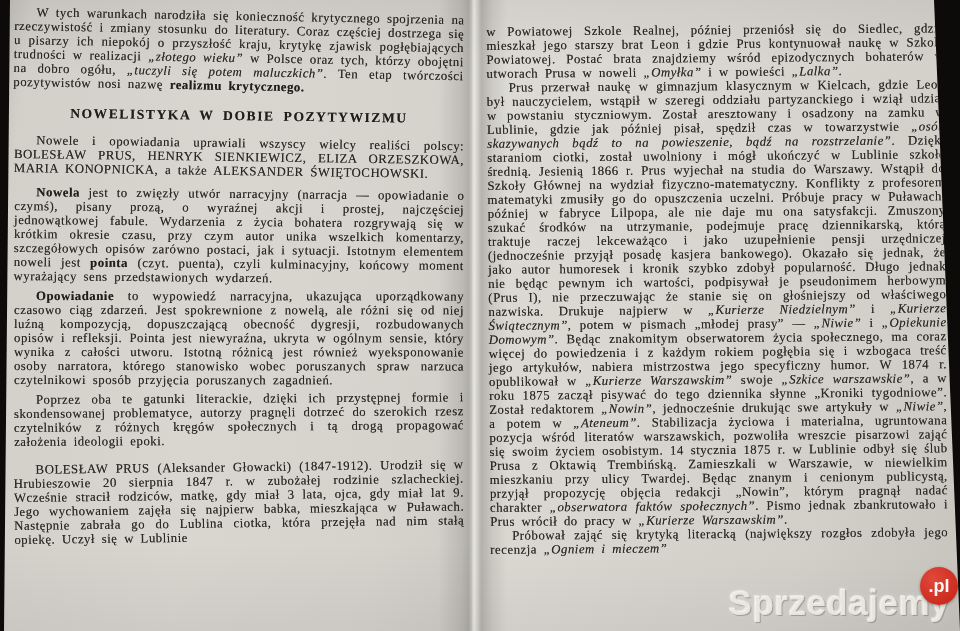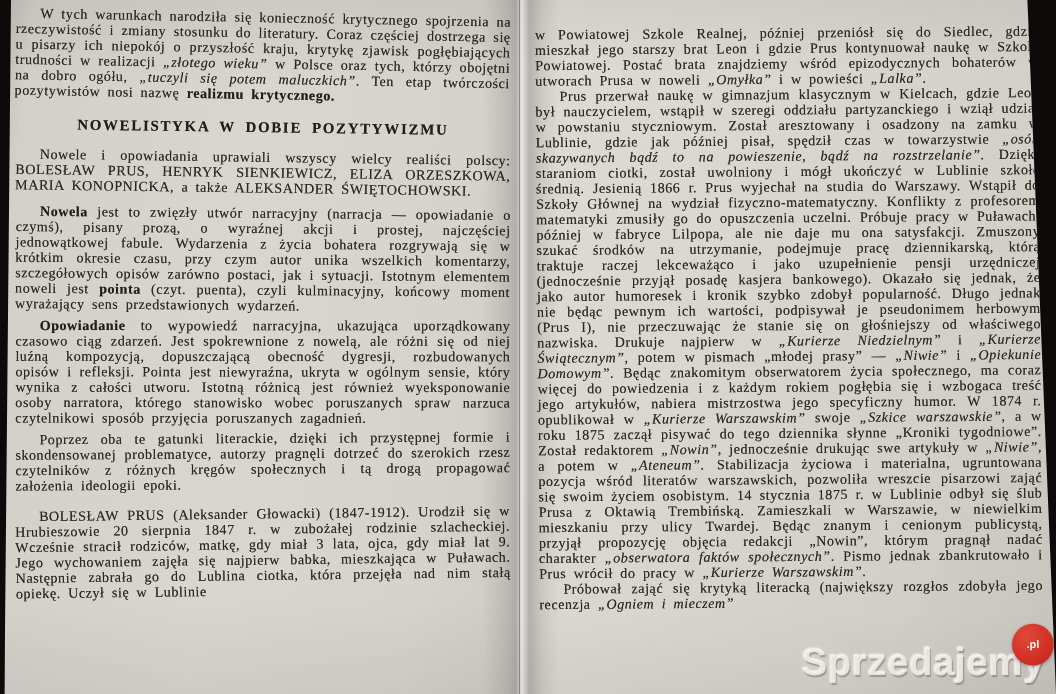--- a/index.html
+++ b/index.html
@@ -45,21 +45,21 @@
   .mt16{margin-top:16px;} .mt12{margin-top:12px;} .mt10{margin-top:10px;}
   .mt6{margin-top:6px;} .mt14{margin-top:14px;}
   
   #watermark{position:absolute;right:10px;bottom:8px;z-index:9;
     font-family:"Liberation Sans", sans-serif;}
   #wm-text{display:inline-block;font-weight:bold;font-size:35px;letter-spacing:0.5px;
     color:rgba(246,243,237,0.82);
     text-shadow:1px 1px 1px rgba(95,88,76,0.45),-1px -1px 1px rgba(255,255,255,0.55),0 0 6px rgba(255,255,255,0.25);}
   #wm-badge{position:absolute;right:-8px;top:-16px;width:38px;height:38px;border-radius:50%;
     background:radial-gradient(circle at 35% 30%,#e0483a,#cc2d20 70%,#b2251a 100%);
-    color:#fbf7f2;font-weight:bold;font-size:10px;display:flex;align-items:center;justify-content:center;
+    color:#fbf7f2;font-weight:bold;font-size:18px;display:flex;align-items:center;justify-content:center;
     box-shadow:0 1px 3px rgba(0,0,0,0.35);}
 </style>
 </head>
 <body>
 
 <div id="photo">
 
   <div id="page-left" class="page">
     <div id="left-content" class="content">
       <p class="ind r1"><span>W tych warunkach narodziła się konieczność krytycznego spojrzenia na rzeczywistość i zmiany stosunku do literatury. Coraz częściej dostrzega się u pisarzy ich niepokój o przyszłość kraju, krytykę zjawisk pogłębiających trudności w realizacji </span><span class="i">„złotego wieku”</span><span> w Polsce oraz tych, którzy obojętni na dobro ogółu, </span><span class="i">„tuczyli się potem maluczkich”</span><span>. Ten etap twórczości pozytywistów nosi nazwę </span><span class="b">realizmu krytycznego.</span></p>

